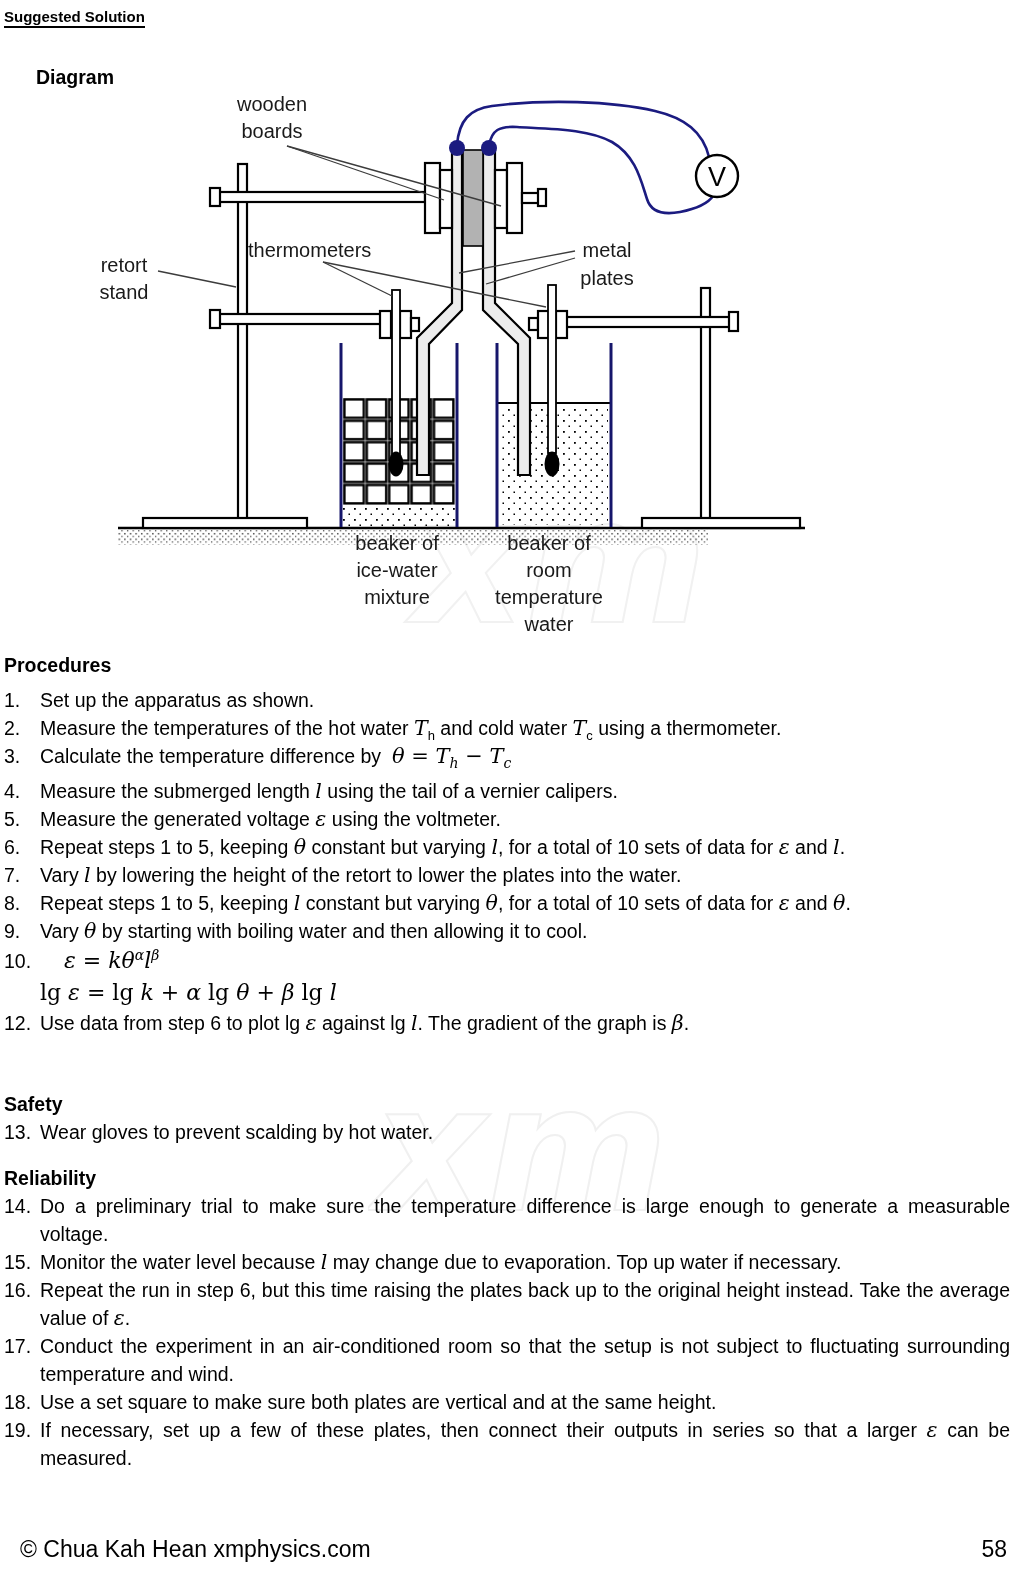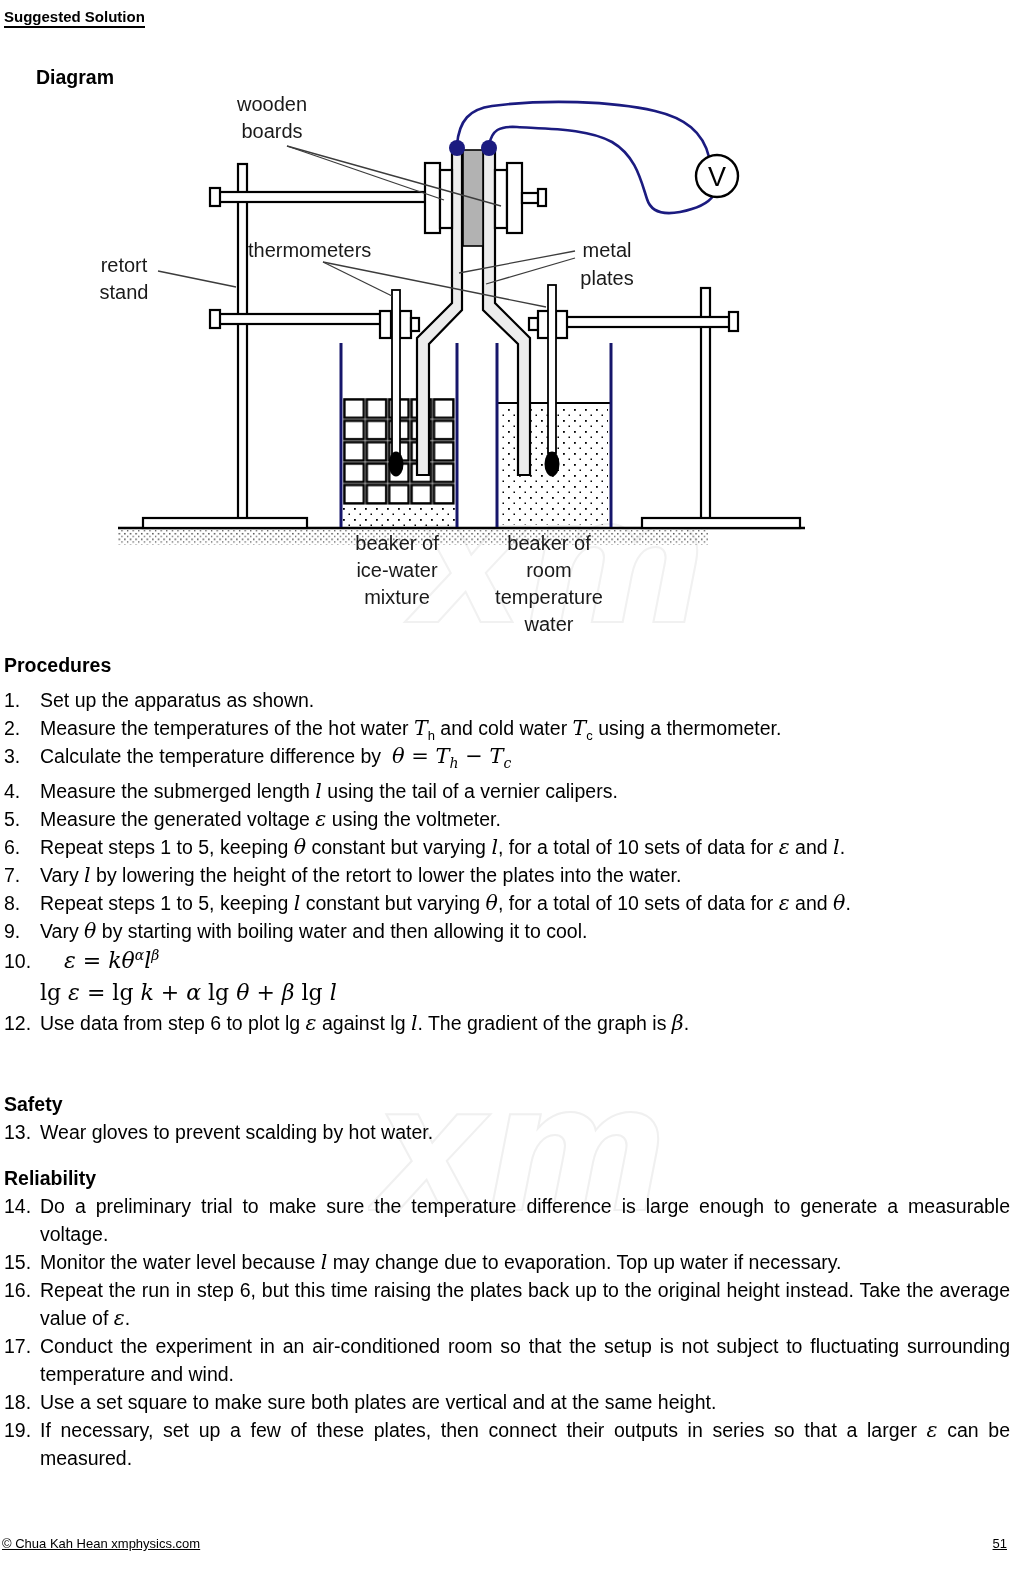--- a/index.html
+++ b/index.html
@@ -36,22 +36,22 @@
   .item.math .num, .item.math .body { line-height:32px; }
   .mv { font-family:"DejaVu Serif", serif; font-style:italic; font-size:20.5px; line-height:1; }
   .eq { font-family:"DejaVu Serif", serif; font-style:italic; font-size:21px; line-height:1; }
   .eq.big { font-size:22px; }
   .eq .rm { font-style:normal; }
   .eq sub, .eq sup { font-size:14px; line-height:0; font-style:italic; }
   sub { font-size:13px; line-height:0; }
   sup { font-size:14px; line-height:0; }
   .ind { padding-left:24px; }
   .footer {
-    position:absolute; top:1536px; left:2px; right:8px;
-    display:flex; justify-content:space-between; font-size:13px; z-index:1;text-decoration:underline;
+    position:absolute; top:1536px; left:20px; right:8px;
+    display:flex; justify-content:space-between; font-size:23px; z-index:1;
   }
 </style>
 </head>
 <body>
 
 <svg class="wm-svg" width="330" height="240" aria-hidden="true">
   <text x="5" y="190" font-family="DejaVu Sans, sans-serif" font-size="175" font-weight="bold" font-style="italic" fill="none" stroke="#f0f0f0" stroke-width="2">xm</text>
 </svg>
 
 <h1 class="title">Suggested Solution</h1>
@@ -267,14 +267,14 @@
       </div>
       <div class="item just">
         <span class="num">19.</span>
         <span class="body">If necessary, set up a few of these plates, then connect their outputs in series so that a larger <span class="mv">ε</span> can be measured.</span>
       </div>
     </div>
 </div>
 
 <div class="footer">
   <span>© Chua Kah Hean xmphysics.com</span>
-  <span>51</span>
+  <span>58</span>
 </div>
 
 </body></html>

